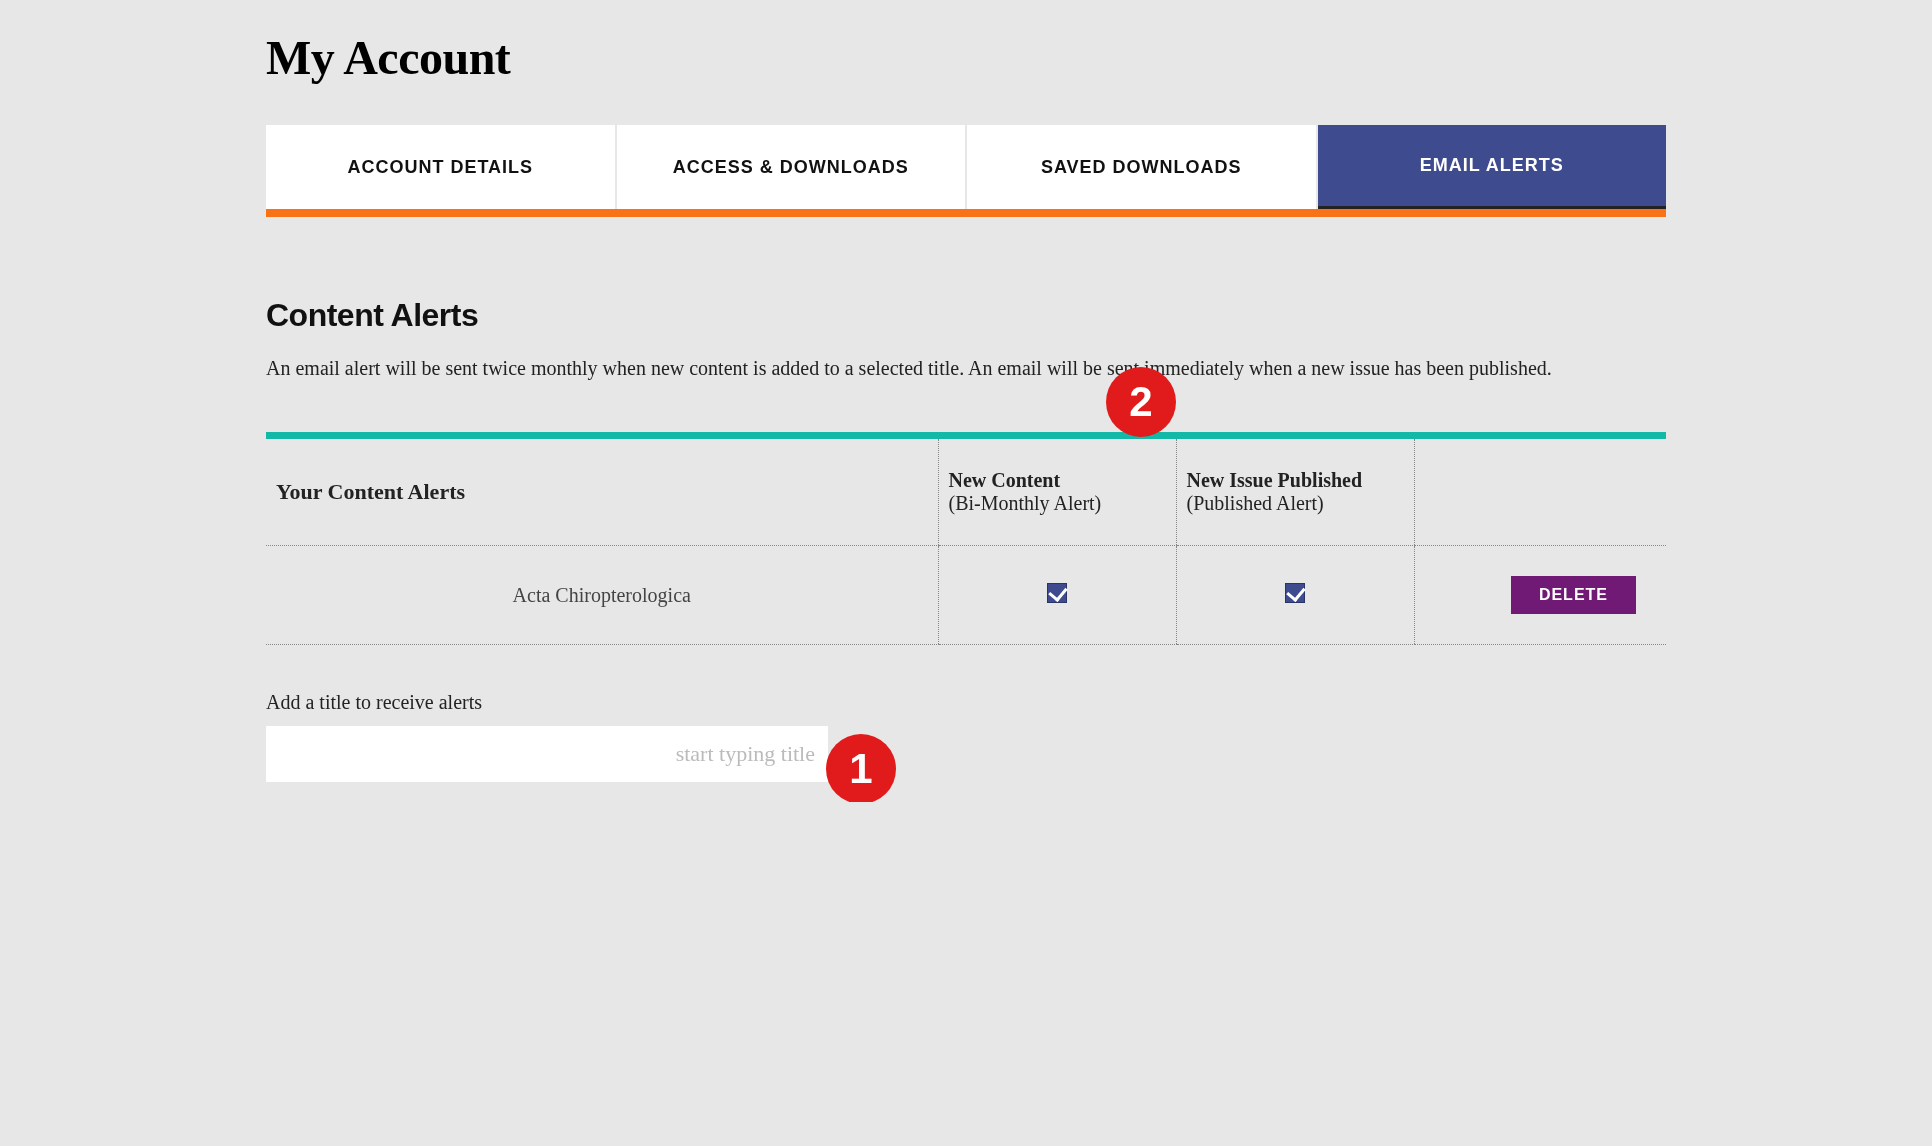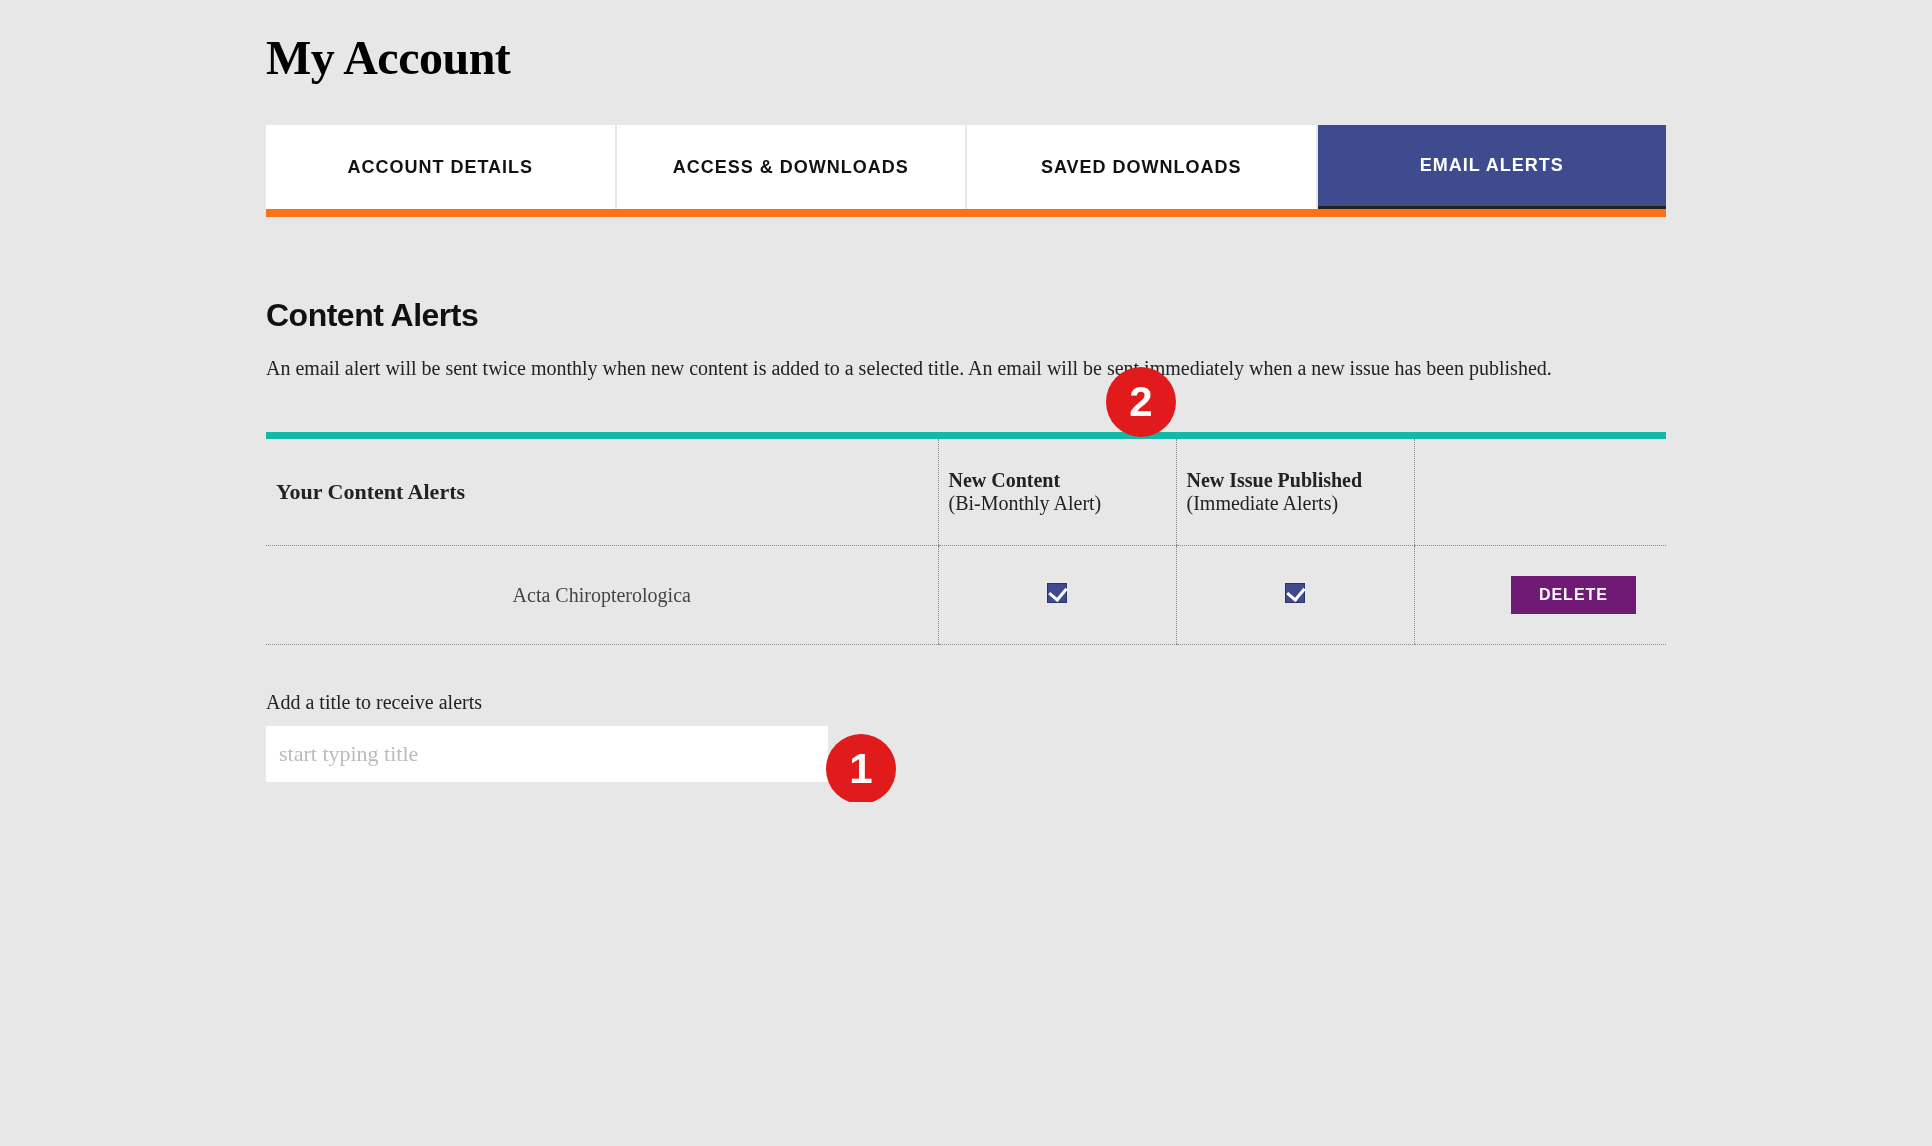--- a/index.html
+++ b/index.html
@@ -148,20 +148,21 @@
     margin-bottom: 12px;
   }
   .add-title-input {
     width: 562px;
     font-family: Georgia, serif;
     font-size: 22px;
     padding: 14px 12px;
     border: 1px solid #fff;
     background: #fff;
     color: #aaa;
+    text-align: right;
   }
   .add-title-input::placeholder { color: #bbb; }
   .badge {
     position: absolute;
     width: 70px;
     height: 70px;
     border-radius: 50%;
     background: #e11b1b;
     color: #fff;
     font-family: "Helvetica Neue", Arial, sans-serif;
@@ -199,21 +200,21 @@
     <table class="alerts-table">
       <thead>
         <tr>
           <th class="first col-title">Your Content Alerts</th>
           <th class="col-check1">
             <strong>New Content</strong><br>
             <span>(Bi-Monthly Alert)</span>
           </th>
           <th class="col-check2">
             <strong>New Issue Published</strong><br>
-            <span>(Immediate Alerts)</span>
+            <span>(Published Alert)</span>
           </th>
           <th class="col-action"></th>
         </tr>
       </thead>
       <tbody>
         <tr>
           <td class="first col-title">Acta Chiropterologica</td>
           <td class="col-check1">
             <span class="checkbox"></span>
           </td>

